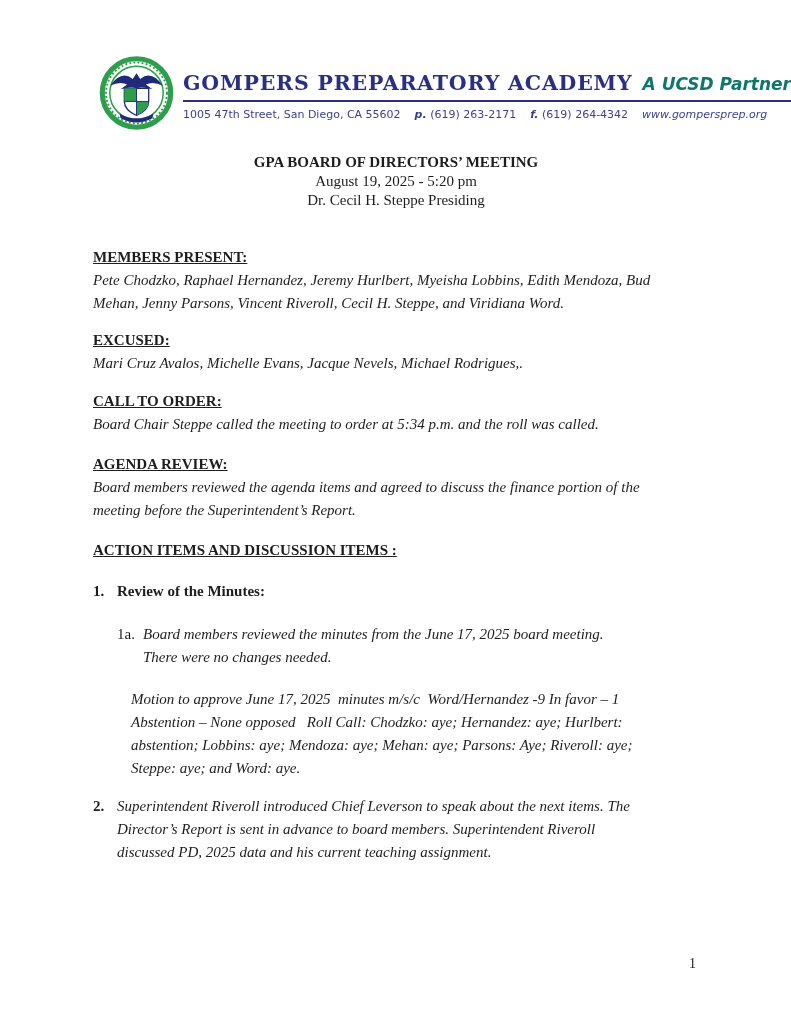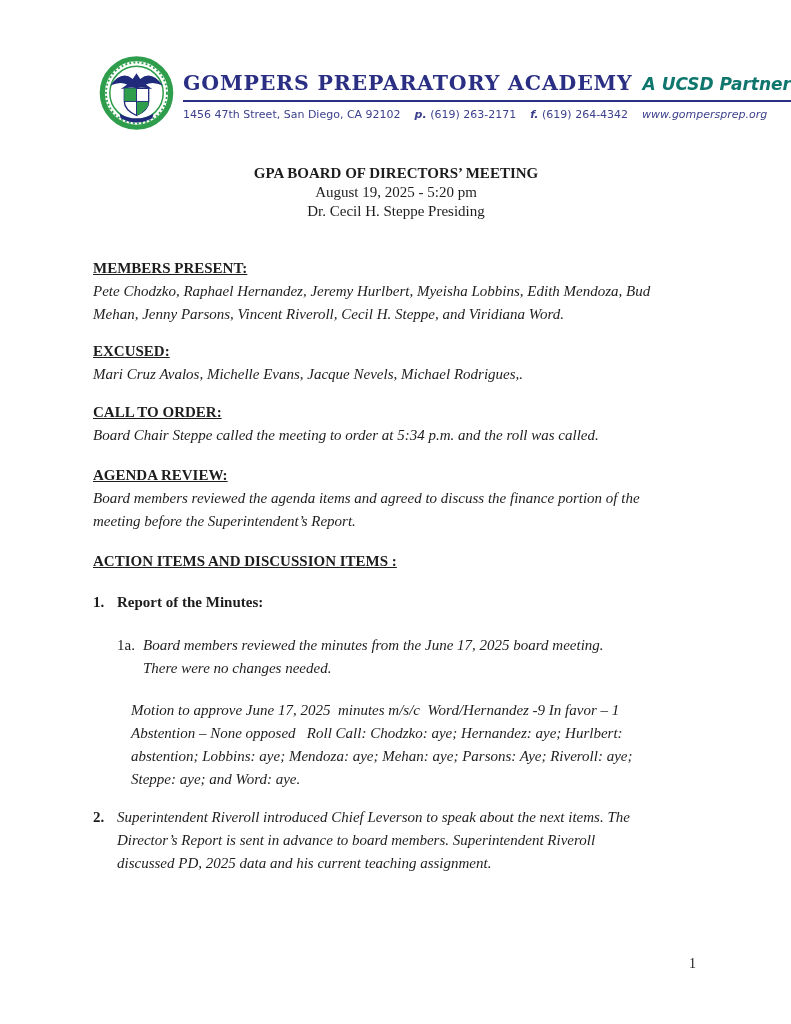--- a/index.html
+++ b/index.html
@@ -35,21 +35,21 @@
   .address-row {
     margin-top:6px;
     font-family:"DejaVu Sans", sans-serif;
     font-size:11px; color:#3b3f8c; white-space:nowrap;
   }
   .address-row .sep { display:inline-block; width:14px; }
   .lbl-italic { font-style:italic; font-weight:bold; }
   .site-italic { font-style:italic; }
   
   #content {
-    position:absolute; top:164px; left:93px; width:606px;
+    position:absolute; top:153px; left:93px; width:606px;
     font-size:15px; line-height:23px;
   }
   .title-block { text-align:center; line-height:19px; margin-bottom:36px; }
   .title-block .t1 { font-weight:bold; font-size:15px; }
   .title-block .t2, .title-block .t3 { font-size:15px; }
   .sec-heading { font-weight:bold; text-decoration:underline; }
   .lines { white-space:pre-wrap;font-style:italic; }
   .mb14 { margin-bottom:14px; }
   .mb15 { margin-bottom:15px; }
   .mb17 { margin-bottom:17px; }
@@ -85,21 +85,21 @@
     <line x1="40" y1="35" x2="40" y2="64" stroke="#1f2a7a" stroke-width="1"></line>
 
     <path d="M22 62 Q40 72 58 62 L57 67 Q40 76 23 67 Z" fill="#1f2a7a"></path>
   </svg>
   <div class="header-text">
     <div class="header-title-row">
       <span class="school-name">GOMPERS PREPARATORY ACADEMY</span>
       <span class="partnership">A UCSD Partnership</span>
     </div>
     <div class="address-row">
-      <span>1456 47th Street, San Diego, CA 92102</span><span class="sep"></span><span class="lbl-italic">p.</span>
+      <span>1005 47th Street, San Diego, CA 55602</span><span class="sep"></span><span class="lbl-italic">p.</span>
       <span>(619) 263-2171</span><span class="sep"></span><span class="lbl-italic">f.</span>
       <span>(619) 264-4342</span><span class="sep"></span><span class="site-italic">www.gompersprep.org</span>
     </div>
   </div>
 </div>
 
 <div id="content">
 
   <div class="title-block">
     <div class="t1">GPA BOARD OF DIRECTORS’ MEETING</div>
@@ -126,21 +126,21 @@
     <div class="sec-heading">AGENDA REVIEW:</div>
     <div class="lines">Board members reviewed the agenda items and agreed to discuss the finance portion of the<br>meeting before the Superintendent’s Report.</div>
   </div>
 
   <div class="section mb20">
     <div class="sec-heading">ACTION ITEMS AND DISCUSSION ITEMS :</div>
   </div>
 
   <div class="item">
     <span class="num">1.</span>
-    <div class="item-title">Report of the Minutes:</div>
+    <div class="item-title">Review of the Minutes:</div>
   </div>
 
   <div class="sub-item">
     <span class="sub-num">1a.</span>
     <div class="lines">Board members reviewed the minutes from the June 17, 2025 board meeting.<br>There were no changes needed.</div>
   </div>
 
   <div class="motion lines">Motion to approve June 17, 2025  minutes m/s/c  Word/Hernandez -9 In favor – 1<br>Abstention – None opposed   Roll Call: Chodzko: aye; Hernandez: aye; Hurlbert:<br>abstention; Lobbins: aye; Mendoza: aye; Mehan: aye; Parsons: Aye; Riveroll: aye;<br>Steppe: aye; and Word: aye.</div>
 
   <div class="item item2">

